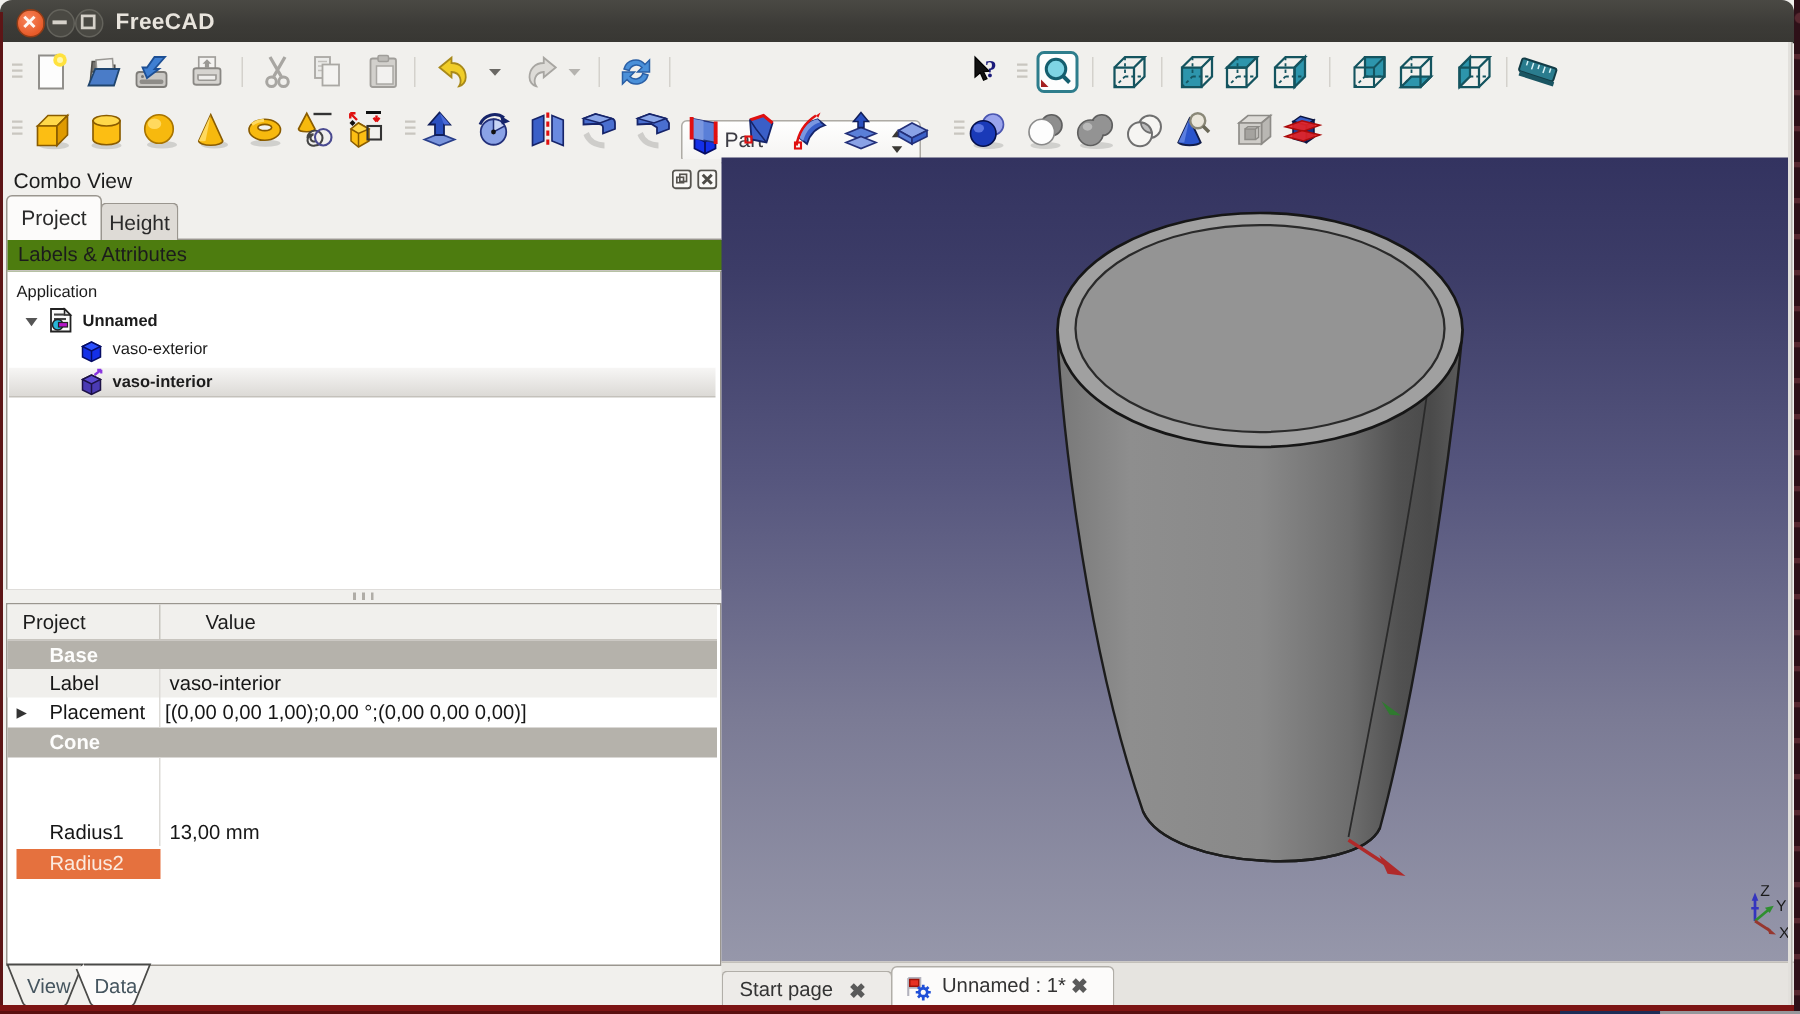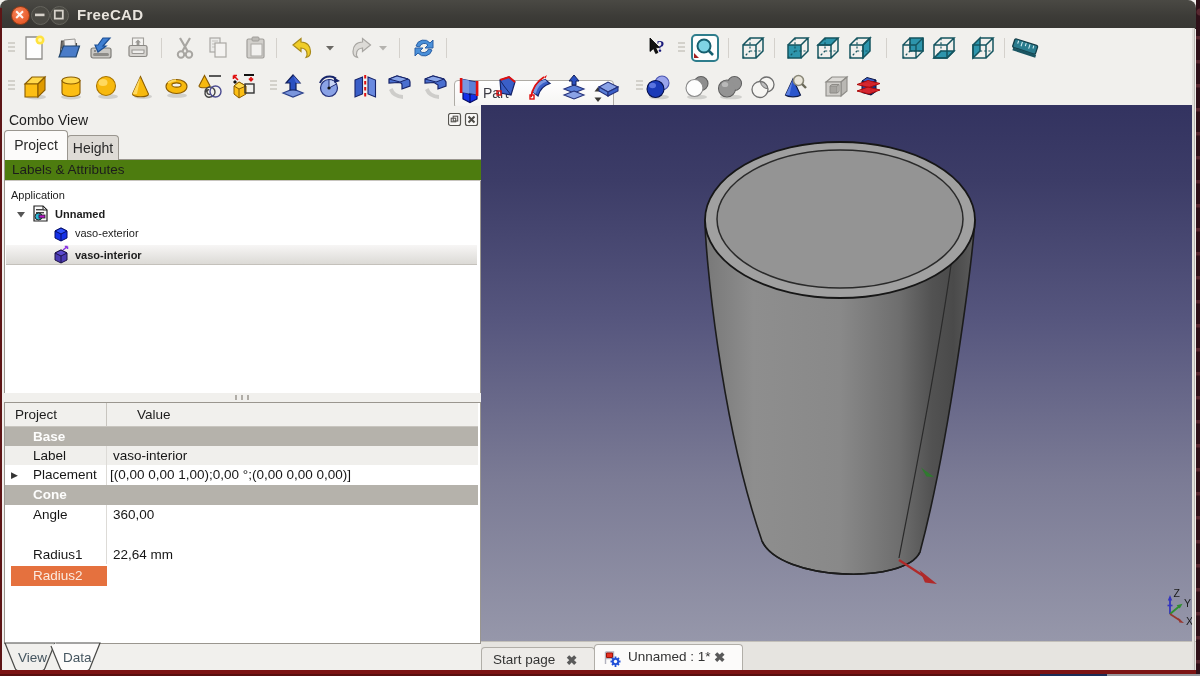--- a/index.html
+++ b/index.html
@@ -459,27 +459,23 @@
           <span class="cell2">vaso-interior</span>
         </div>
    <div class="prow" style="top:62px;height:20px;line-height:20px;">
           <span style="position:absolute;left:6px;font-size:9px;color:#333;">▶</span>
           <span class="cell1">Placement</span>
           <span style="position:absolute;left:105px;">[(0,00 0,00 1,00);0,00 °;(0,00 0,00 0,00)]</span>
         </div>
    <div class="prow pgroup" style="top:82px;height:20px;line-height:20px;">
           <span class="cell1">Cone</span>
         </div>
-   <div class="prow" style="top:102px;height:20px;line-height:20px;">
-          <span class="cell1">Angle</span>
-          <span class="cell2">360,00</span>
-        </div>
    <div class="prow" style="top:142px;height:19px;line-height:19px;">
           <span class="cell1">Radius1</span>
-          <span class="cell2">22,64 mm</span>
+          <span class="cell2">13,00 mm</span>
         </div>
    <div class="prow" style="top:163px;height:32px;line-height:20px;border-radius:10px;">
      <div style="position:absolute;left:6px;top:0;width:96px;height:20px;background:#e5713e;color:#fbeadf;padding-left:22px;box-sizing:border-box;">Radius2</div>
    </div>
   <div style="position:absolute;left:101px;top:43px;width:1px;height:39px;background:#dddbd7;"></div>
    <div style="position:absolute;left:101px;top:102px;width:1px;height:59px;background:#dddbd7;"></div>
    </div>
   <svg class="abs" style="left:0px;top:536px" width="120" height="34">
     <path d="M3 1 L53 1 L43 26 Q42 29 38 29 L18 29 Q14 29 13 26 Z" fill="#f1f0ed" stroke="#4a4a48" stroke-width="1.2"></path>
     <path d="M54 1 L98 1 L88 26 Q87 29 83 29 L63 29 Q59 29 58 26 L49 4" fill="#fcfbfa" stroke="#4a4a48" stroke-width="1.2"></path>

